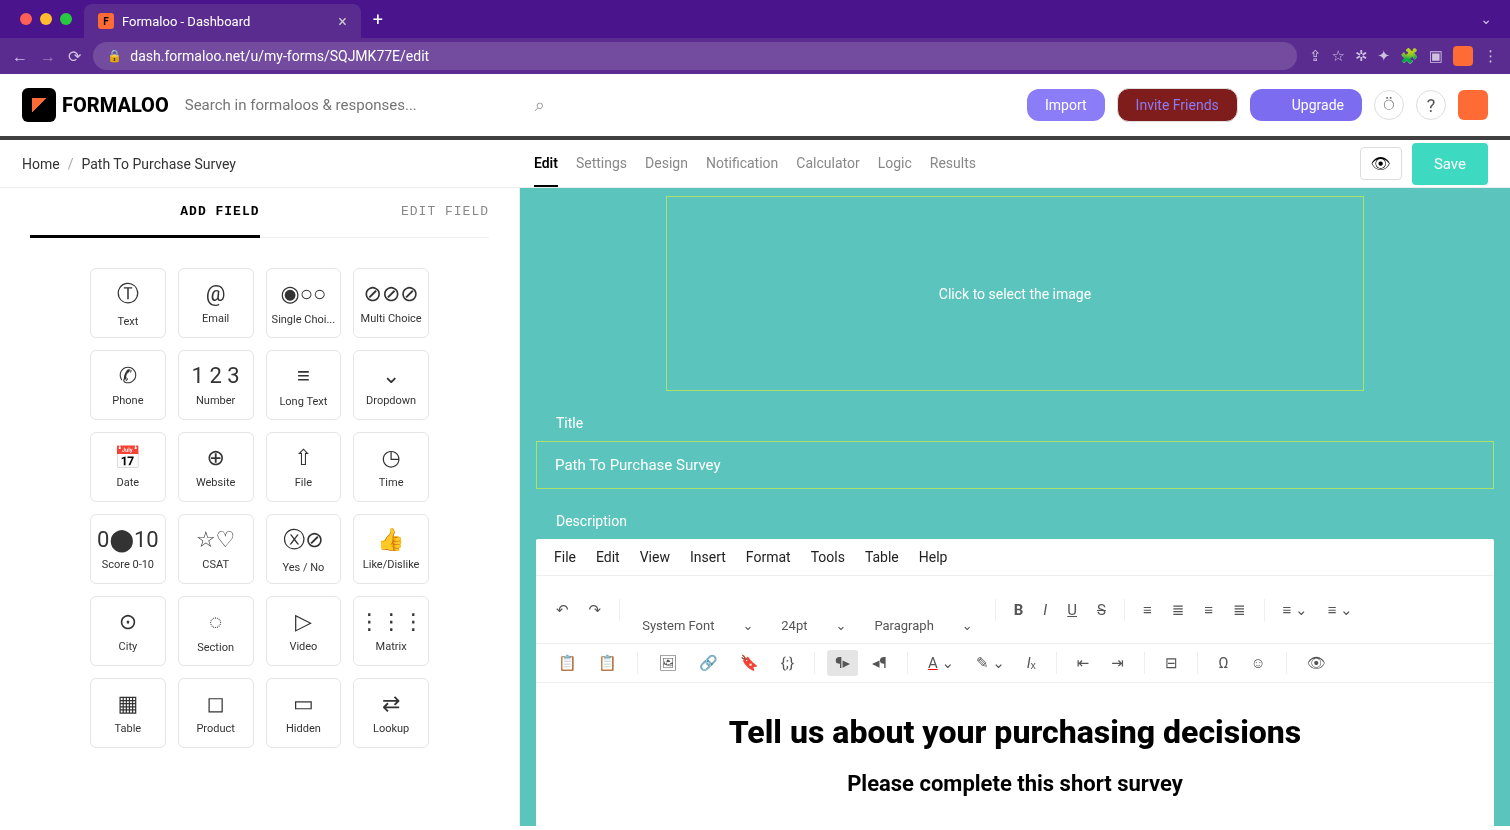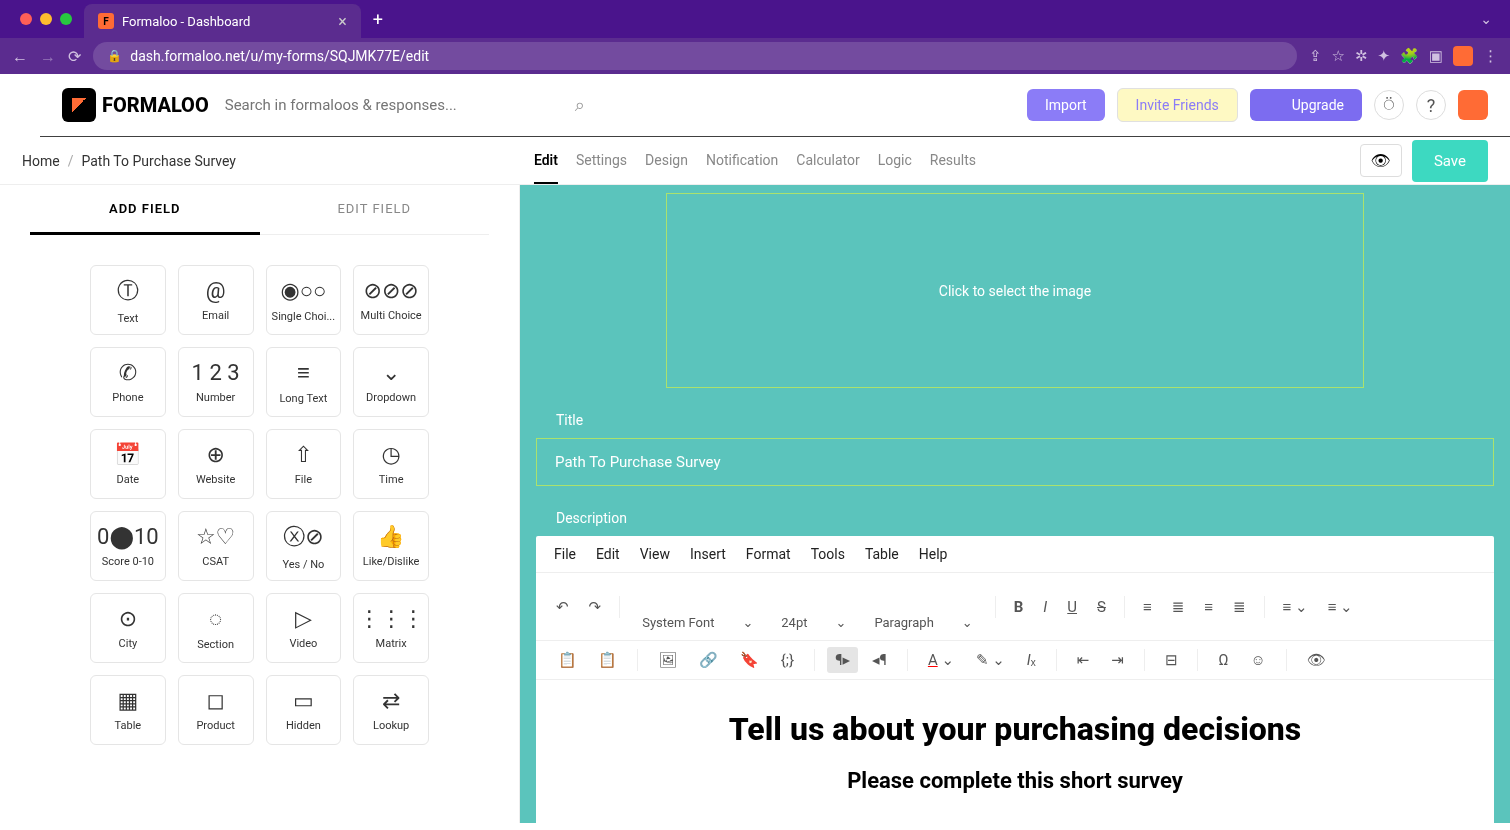--- a/index.html
+++ b/index.html
@@ -19,51 +19,51 @@
 .new-tab { color: #fff; font-size: 18px; padding: 0 12px; cursor: pointer; }
 .addr-bar { display: flex; align-items: center; gap: 12px; background: #5b2c8f; padding: 8px 12px; height: 36px; }
 .nav-btn { color: #d0c0e0; cursor: pointer; font-size: 16px; }
 .url-box { flex: 1; display: flex; align-items: center; gap: 8px; background: rgba(255,255,255,0.15); border-radius: 18px; padding: 6px 14px; color: #fff; font-size: 14px; }
 .lock-icon { font-size: 12px; }
 .chrome-actions { display: flex; gap: 10px; color: #d0c0e0; font-size: 15px; align-items: center; }
 .chrome-actions .f-ext { width: 20px; height: 20px; background: #ff6b35; border-radius: 4px; }
 .minimize-chevron { color: #d0c0e0; margin-left: auto; font-size: 14px; padding-right: 10px; }
 
 
-.app-header { display: flex; align-items: center; padding: 14px 22px; gap: 16px; border-bottom: 1px solid #404040; margin-left: 40px; }
+.app-header { display: flex; align-items: center; padding: 14px 22px; gap: 16px; border-bottom: 4px solid #404040; }
 .logo { display: flex; align-items: center; gap: 6px; font-weight: 800; font-size: 20px; }
 .logo-mark { width: 34px; height: 34px; background: #000; border-radius: 6px; display:flex; align-items:center; justify-content:center; }
 .logo-mark::before { content:""; width: 14px; height:14px; background: linear-gradient(135deg,#ff6b35 50%, transparent 50%); }
 .search-wrap { flex: 1; display: flex; align-items: center; max-width: 360px; color:#999; }
 .search-wrap input { border:none; font-size: 15px; outline:none; flex:1; color:#999; }
 .search-icon { font-size: 18px; color: #999; }
 .hdr-actions { margin-left:auto; display:flex; gap:12px; align-items:center; }
-.btn { padding: 8px 18px; border-radius: 6px; font-size: 14px; border: none; cursor: pointer; }
+.btn { padding: 8px 18px; border-radius: 12px; font-size: 14px; border: none; cursor: pointer; }
 .btn-import { background: #8b7cf7; color: #fff; }
-.btn-invite { background: #fef9c3; color: #8b7cf7; border:1px solid #e0e0e0; }
+.btn-invite { background: #7f1d1d; color: #8b7cf7; border:1px solid #e0e0e0; }
 .btn-upgrade { background: #7c6cf0; color: #fff; padding-left: 42px; }
 .hdr-icon { width: 30px; height:30px; display:flex; align-items:center; justify-content:center; color:#555; font-size:18px; border:1px solid #ddd; border-radius:50%; cursor:pointer;}
 .hdr-avatar { width:30px; height:30px; background:#ff6b35; border-radius:6px; }
 
 
 .sub-nav { display:flex; align-items:center; padding: 0 22px; height: 48px; border-bottom: 1px solid #eee; }
 .breadcrumb { font-size: 14px; color:#333; display:flex; gap:8px; align-items:center;}
 .breadcrumb .sep { color:#aaa; }
 .tabs-center { position:absolute; left:50%; transform:translateX(-50%); display:flex; gap:18px; font-size:14px; color:#888; }
 .tabs-center .tab-item { cursor:pointer; padding: 14px 0; }
 .tabs-center .tab-item.active { color:#000; font-weight:600; border-bottom: 2px solid #000; }
 .sub-right { margin-left:auto; display:flex; gap:10px; align-items:center;}
 .preview-btn { border:1px solid #ddd; border-radius:4px; padding:6px 10px; cursor:pointer; }
 .save-btn { background:#3dd9c1; color:#fff; border:none; padding:12px 22px; border-radius:4px; font-size:15px; cursor:pointer;}
 
 
 .main { display:flex; height: calc(830px - 38px - 36px - 70px - 48px); }
 .sidebar { width: 520px; padding: 0 30px; border-right: 1px solid #eee; overflow:hidden;}
 .side-tabs { display:flex; }
-.side-tab { flex:1; text-align:center; padding:16px 0; font-size:13px; letter-spacing:1px; color:#888; cursor:pointer; }
+.side-tab { flex:1; text-align:right; padding:16px 0; font-size:13px; letter-spacing:1px; color:#888; cursor:pointer;font-family:Liberation Mono, monospace; }
 .side-tab.active { color:#000; font-weight:600; border-bottom:3px solid #000; }
 .side-tab:not(.active) { border-bottom: 1px solid #eee; }
 .field-grid { display:grid; grid-template-columns: repeat(4, 1fr); gap:12px; padding: 30px 60px 0 60px; }
 .field-card { border:1px solid #e5e5e5; border-radius:6px; height:70px; display:flex; flex-direction:column; align-items:center; justify-content:center; gap:6px; cursor:pointer; font-size:11px; color:#333; }
 .field-icon { font-size:22px; }
 .field-label-small { font-size: 11px; text-align:center; white-space:nowrap; overflow:hidden; text-overflow:ellipsis; width:100%; padding:0 4px;}
 
 .canvas { flex:1; background:#5bc4bc; padding: 8px 16px 0 16px; overflow:hidden; position:relative;}
 .img-drop { border:1px solid rgba(180,230,100,0.9); height:195px; display:flex; align-items:center; justify-content:center; color:#fff; font-size:14px; margin: 0 130px 24px 130px; cursor:pointer;}
 .form-label { color:#fff; font-size:14px; margin-bottom:10px; margin-left:20px; }

